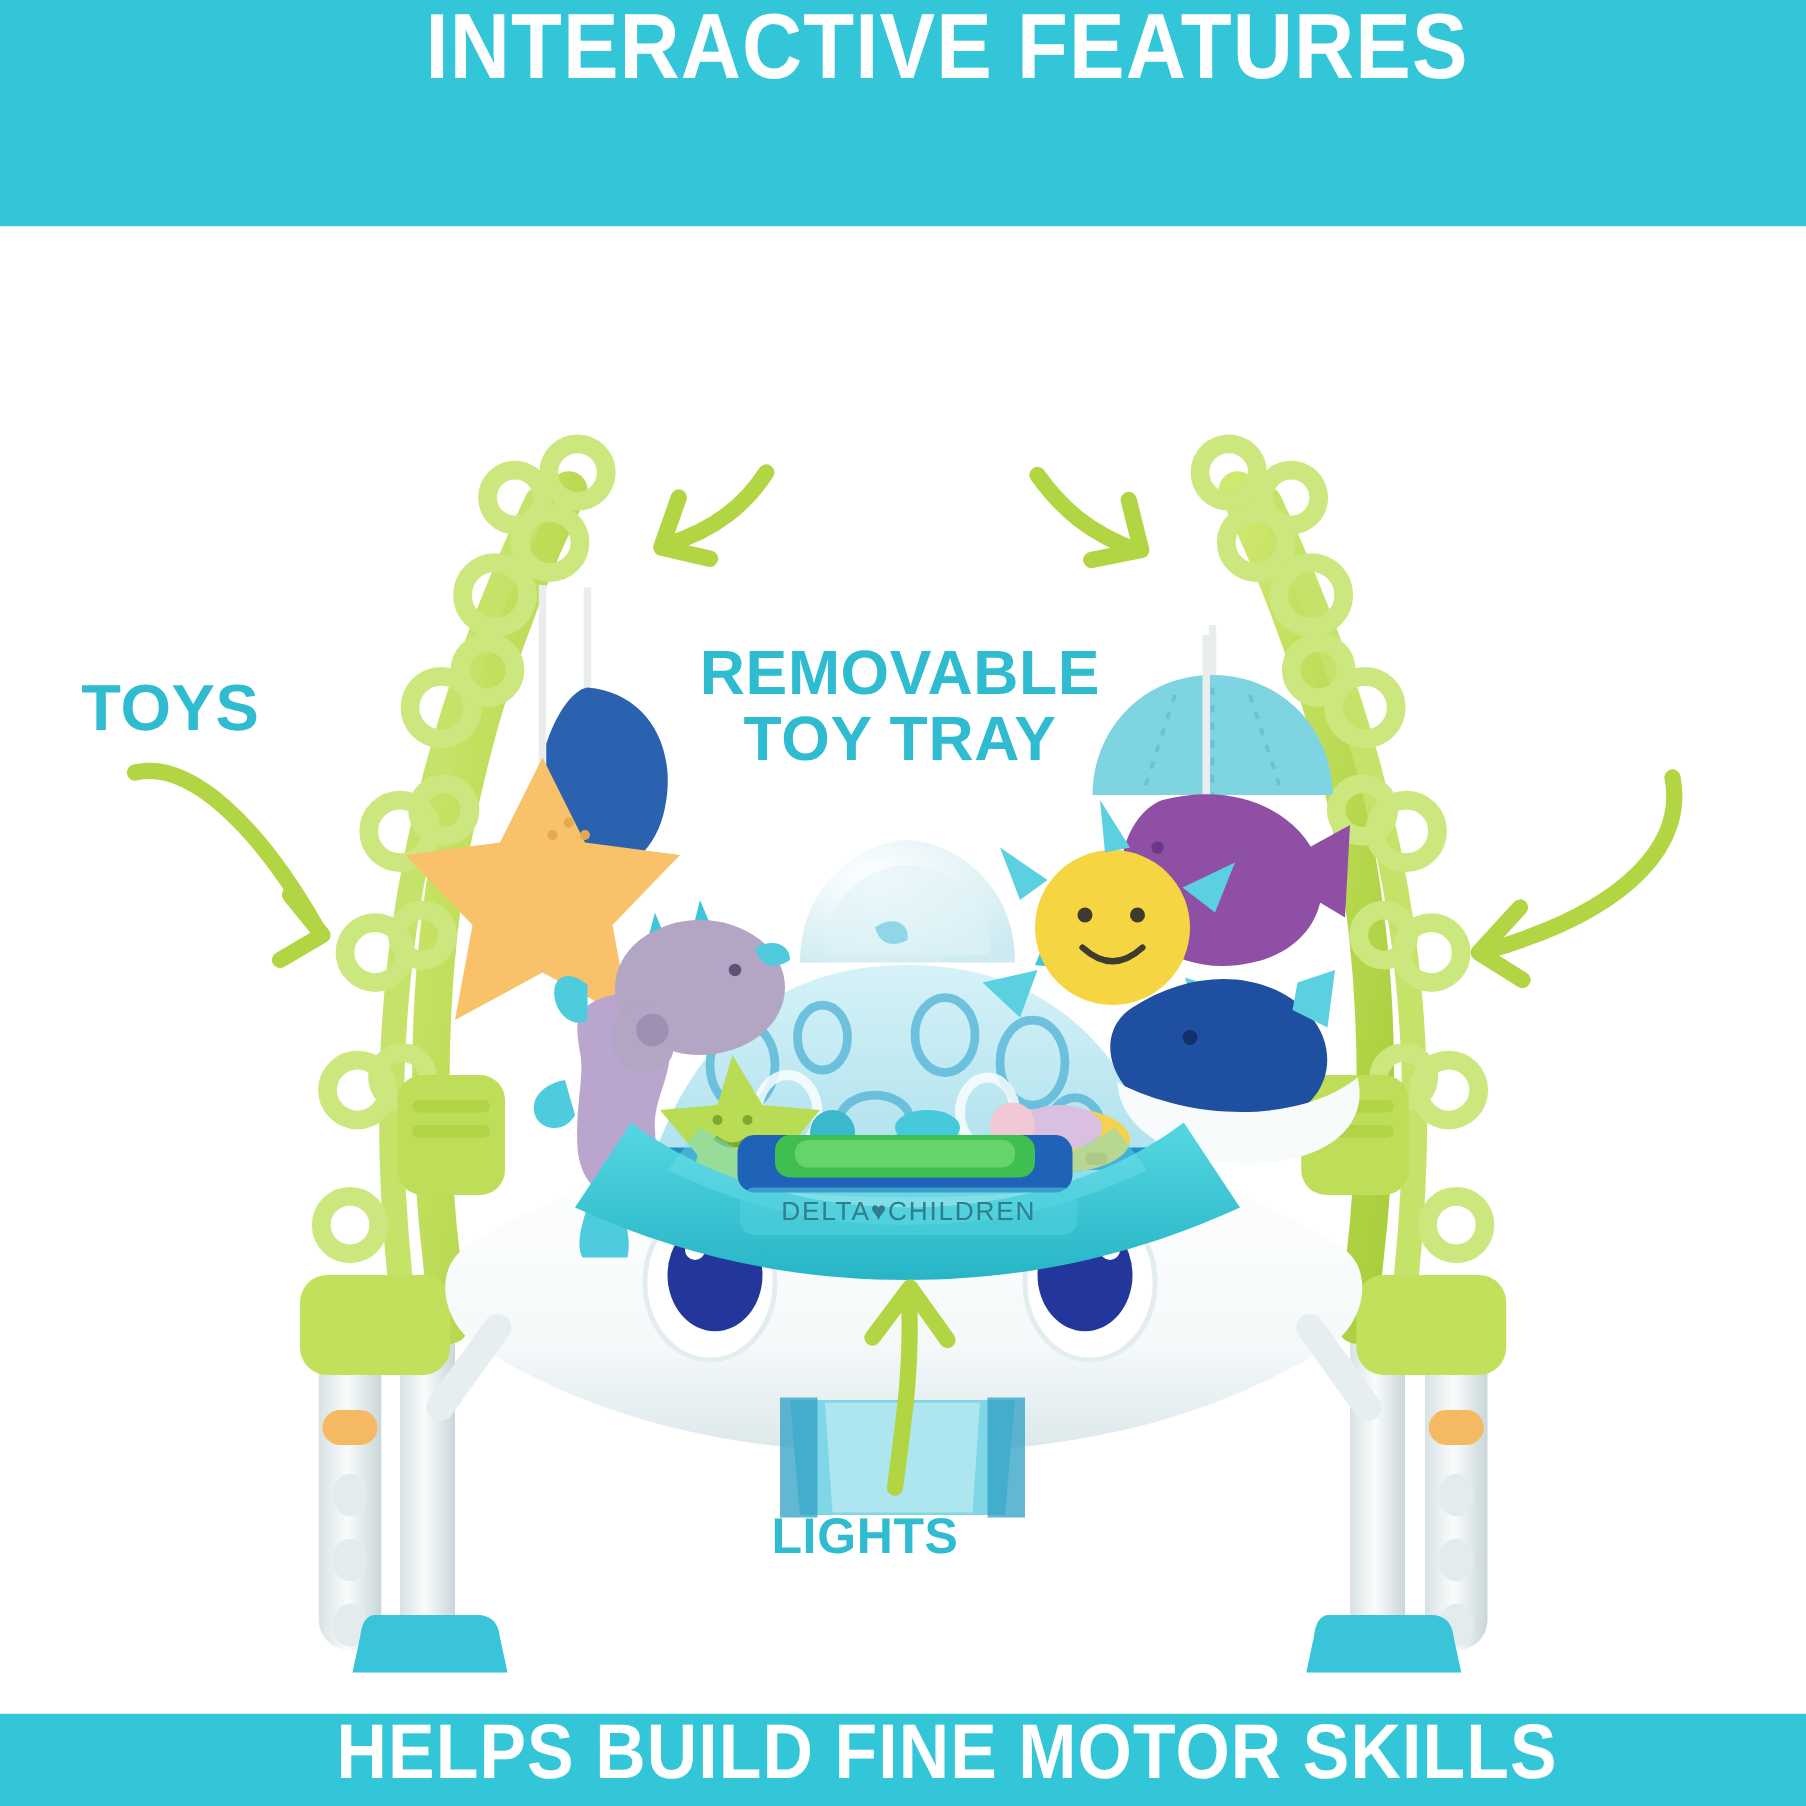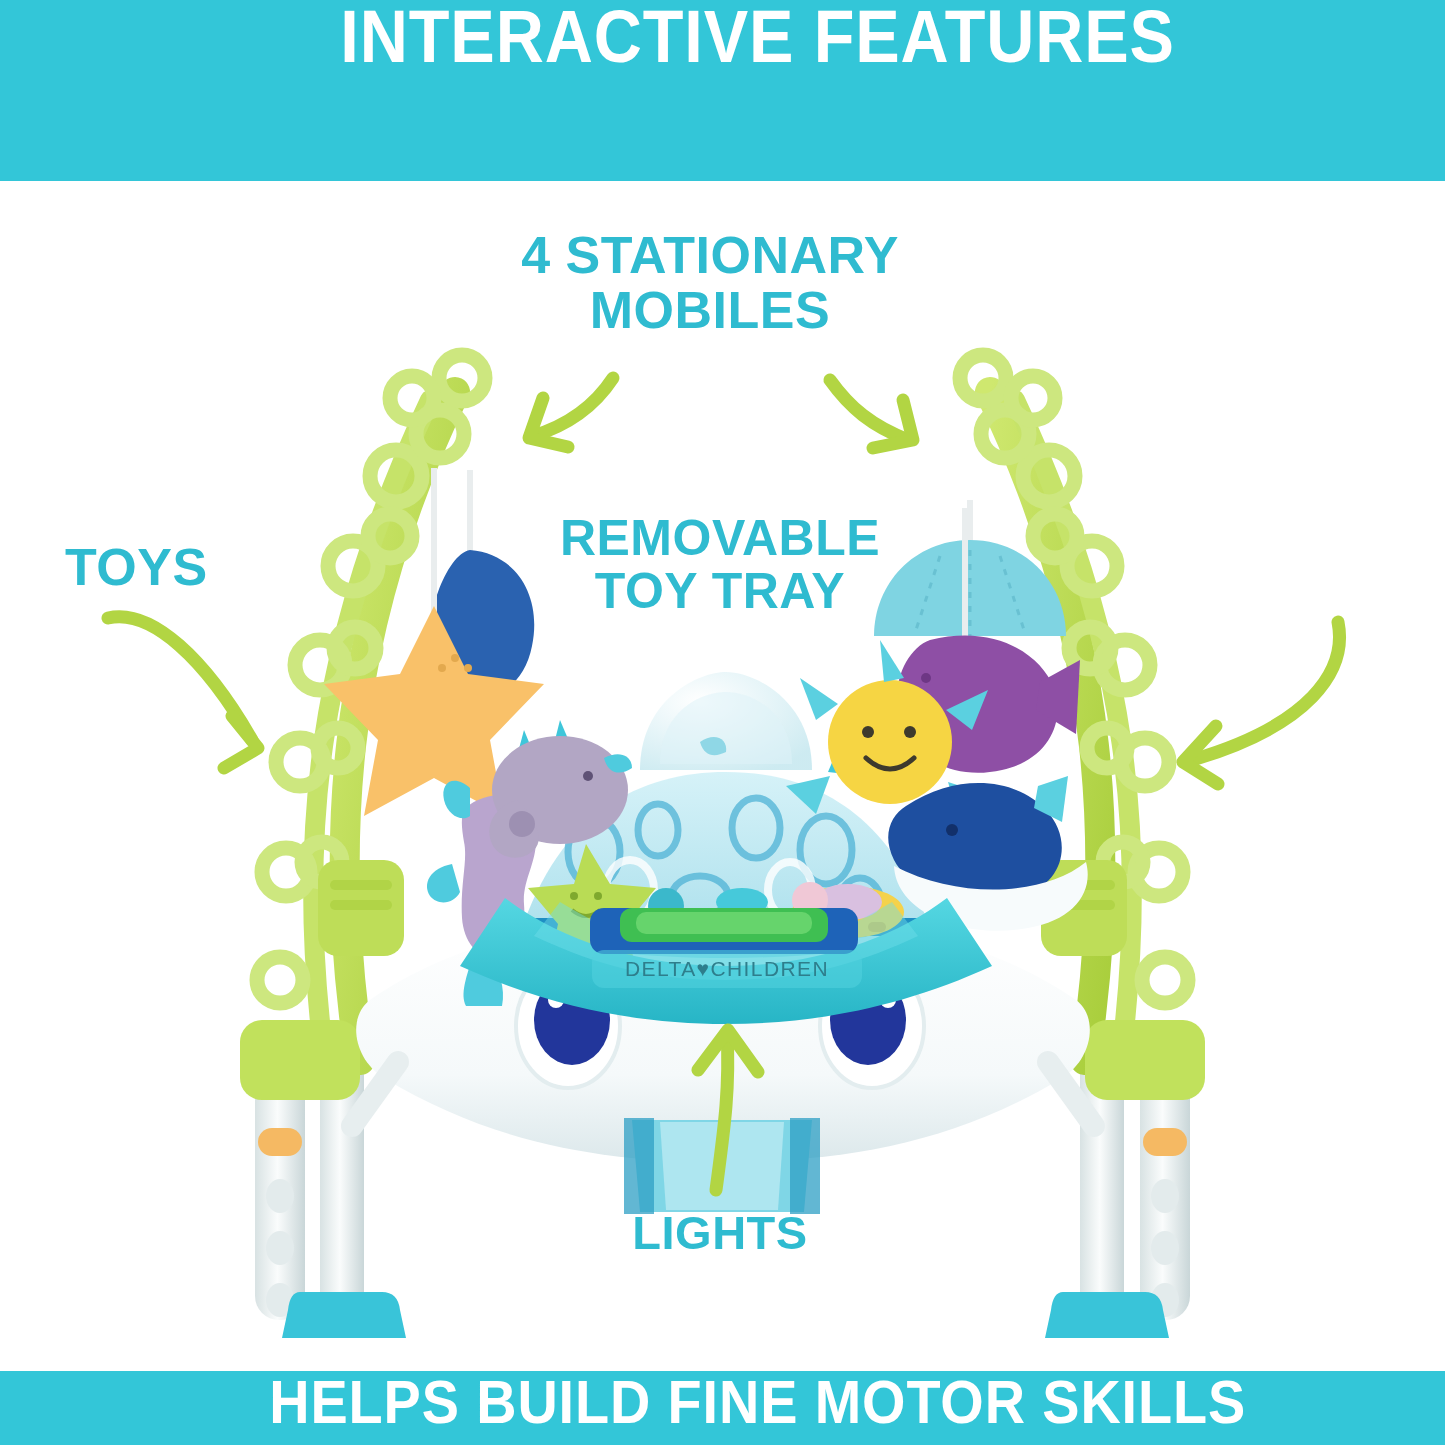--- a/index.html
+++ b/index.html
@@ -26,21 +26,21 @@
   
   .callout{
     position:absolute;color:#2FBBD0;font-weight:bold;
     font-family:"Liberation Sans",sans-serif;line-height:1.06;
     text-align:center;white-space:pre-line;letter-spacing:.5px;
   }
   #label-mobiles{top:228px;left:430px;width:560px;font-size:52px;}
   #label-tray   {top:512px;left:520px;width:400px;font-size:50px;}
   #label-toys   {top:540px;left:40px;width:260px;font-size:52px;text-align:left;padding-left:25px;}
   #label-sounds {top:540px;left:1130px;width:300px;font-size:52px;text-align:left;}
-  #label-lights {top:1208px;left:570px;width:300px;font-size:47px;}
+  #label-lights {top:1208px;left:542px;width:300px;font-size:40px;}
 
   
   #arrows{position:absolute;left:0;top:0;width:1445px;height:1445px;pointer-events:none;}
 
   
   #product{position:absolute;left:0;top:0;width:1445px;height:1445px;}
 </style>
 </head>
 <body>
 
@@ -333,22 +333,20 @@
         <path d="M1216 726 L1183 762 L1218 784"></path>
       </g>
 
       <g>
         <path d="M716 1190 C724 1130 730 1090 727 1032"></path>
         <path d="M698 1070 L728 1030 L758 1072"></path>
       </g>
     </g>
   </svg>
 
-  <div class="callout" id="label-mobiles">4 STATIONARY
-MOBILES</div>
 
   <div class="callout" id="label-toys">TOYS</div>
 
   <div class="callout" id="label-tray">REMOVABLE
 TOY TRAY</div>
 
 
   <div class="callout" id="label-lights">LIGHTS</div>
 
   <div class="banner" id="banner-top">

